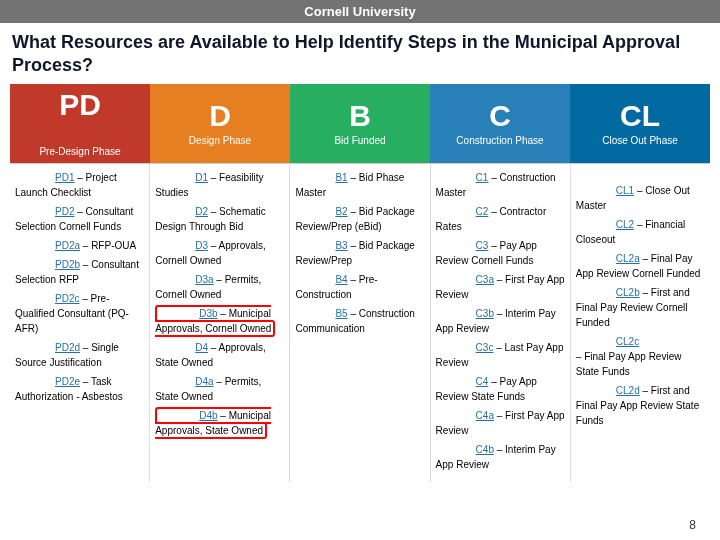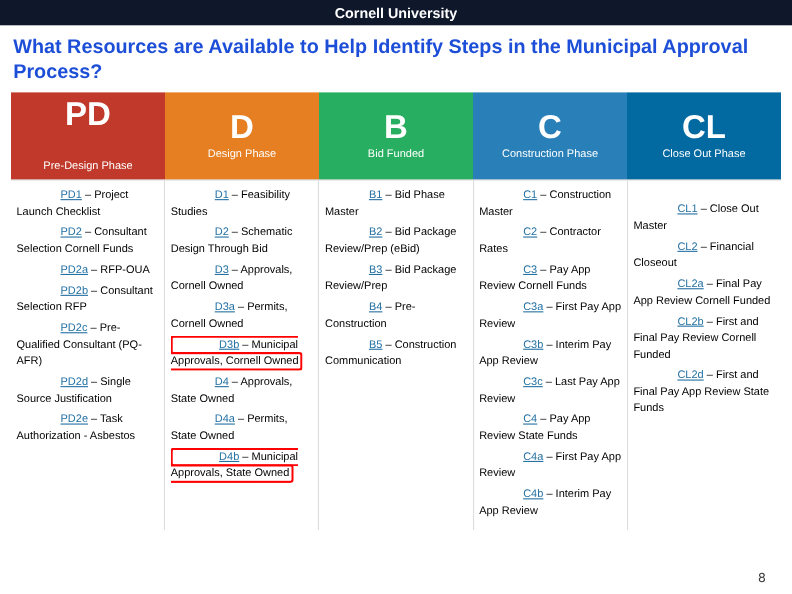--- a/index.html
+++ b/index.html
@@ -5,31 +5,31 @@
     * { margin: 0; padding: 0; box-sizing: border-box; }
     body {
       width: 720px;
       height: 540px;
       font-family: Arial, sans-serif;
       font-size: 11px;
       background: #fff;
       overflow: hidden;
     }
     .cornell-header {
-      background: #0f172a;
+      background: #737373;
       color: white;
       text-align: center;
       padding: 4px 0;
       font-size: 13px;
       font-weight: bold;
     }
     .main-title {
       font-size: 18px;
       font-weight: bold;
-      color: #1d4ed8;
+      color: #0f172a;
       padding: 8px 13px 6px 12px;
       line-height: 1.3;
     }
     .phase-headers {
       display: flex;
       margin: 0 10px;
     }
     .phase-box {
       flex: 1;
       padding: 6px 4px;
@@ -169,18 +169,19 @@
     <p><span class="link">C4</span> – Pay App Review State Funds</p>
     <p><span class="link">C4a</span> – First Pay App Review</p>
     <p><span class="link">C4b</span> – Interim Pay App Review</p>
   </div>
 
   <div class="col">
     <p><span class="link">CL1</span> – Close Out Master</p>
     <p><span class="link">CL2</span> – Financial Closeout</p>
     <p><span class="link">CL2a</span> – Final Pay App Review Cornell Funded</p>
     <p><span class="link">CL2b</span> – First and Final Pay Review Cornell Funded</p>
+    <p><span class="link">CL2c</span><br>– Final Pay App Review State Funds</p>
     <p><span class="link">CL2d</span> – First and Final Pay App Review State Funds</p>
   </div>
 
 </div>
 
 <div class="page-num">8</div>
 
 </body></html>

